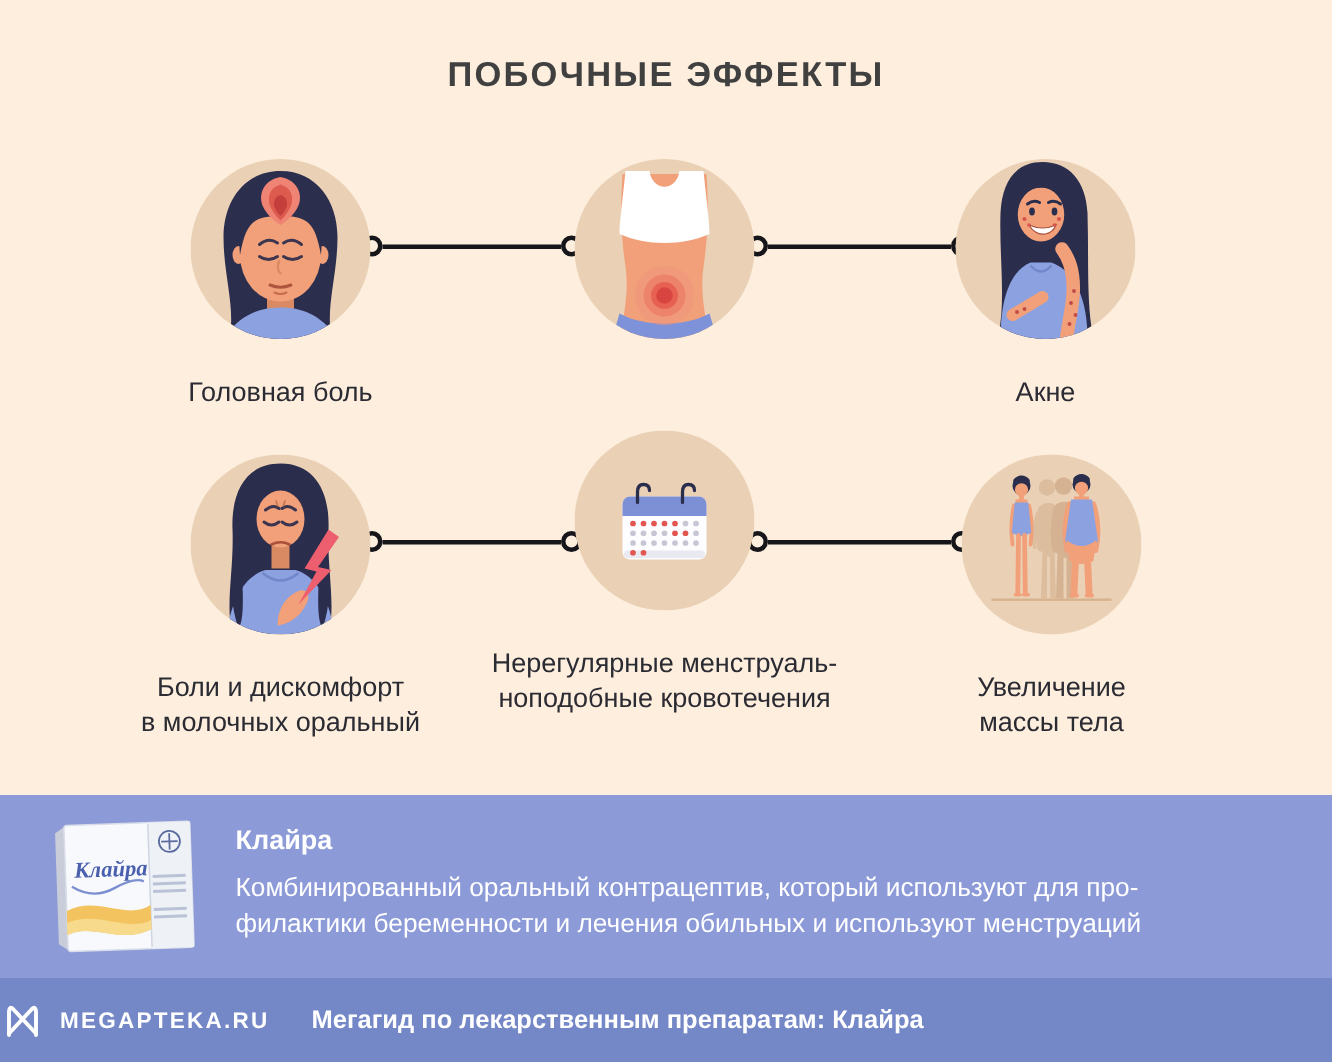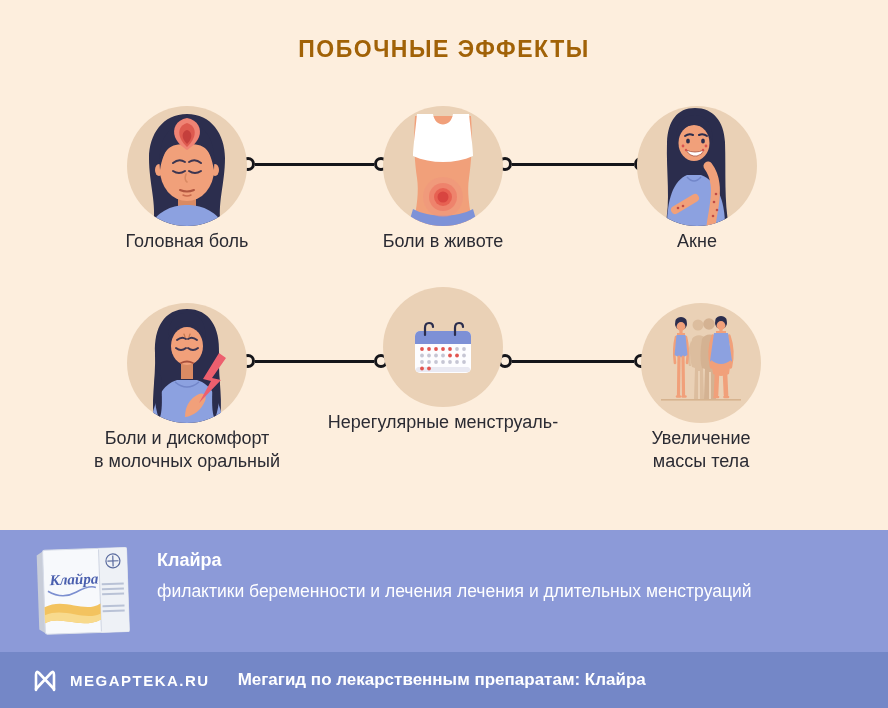--- a/index.html
+++ b/index.html
@@ -1,44 +1,44 @@
 <!DOCTYPE html>
 <html style="--background: #fdeedd; --circle-bg: #ead1b6; --panel-bg: #8c9ad8; --footer-bg: #7487c7; --accent-red: #e2554f; --cloth-blue: #8ca1e0;"><head>
 <meta charset="utf-8">
 <style>
   html,body{margin:0;padding:0;}
   body{width:888px;height:708px;overflow:hidden;font-family:"Liberation Sans",sans-serif;}
   .canvas{position:relative;width:888px;height:708px;background:var(--background,#fdeedd);}
 
   .title{position:absolute;left:0;top:36px;width:888px;text-align:center;
-    font-size:23px;font-weight:800;letter-spacing:1.5px;color:#a16207;}
+    font-size:23px;font-weight:800;letter-spacing:1.5px;color:#404040;}
 
   .effect{position:absolute;width:280px;margin:0;}
   .circle{width:120px;height:120px;margin:0 auto;border-radius:50%;}
   .circle svg{display:block;width:120px;height:120px;}
-  .caption{margin-top:4px;text-align:center;font-size:18px;line-height:23px;
+  .caption{margin-top:24px;text-align:center;font-size:18px;line-height:23px;
     font-weight:500;color:#2b2b33;}
   .caption span{display:block;}
 
   .connector{position:absolute;display:flex;align-items:center;height:14px;}
   .ring{width:8px;height:8px;border:3px solid #15151a;border-radius:50%;
     background:var(--background,#fdeedd);flex:none;}
   .line{flex:1;height:3px;background:#15151a;}
 
   .panel{position:absolute;left:0;top:530px;width:888px;height:122px;
     background:var(--panel-bg,#8c9ad8);}
   .product-box{position:absolute;left:28px;top:14px;width:110px;height:96px;}
   .product-text{position:absolute;left:157px;top:20px;color:#fff;}
   .product-name{font-size:18px;font-weight:700;margin:0 0 9px 0;}
   .product-desc{font-size:17.5px;line-height:23.5px;font-weight:500;}
   .product-desc span{display:block;}
 
   .footer{position:absolute;left:0;top:652px;width:888px;height:56px;
     background:var(--footer-bg,#7487c7);display:flex;align-items:center;
-    padding-left:30px;box-sizing:border-box;color:#fff;}
+    box-sizing:border-box;color:#fff;}
   .brand{margin-left:10px;font-size:15px;font-weight:800;letter-spacing:1.5px;}
   .tagline{margin-left:28px;font-size:17px;font-weight:700;}
 </style>
 </head>
 <body>
 
 <div class="canvas">
 
   <div class="title">ПОБОЧНЫЕ ЭФФЕКТЫ</div>
 
@@ -113,24 +113,20 @@
           <path d="M30 120 C34 100 36 86 34 72 C32 58 30 38 32 10 L88 10 C90 38 88 58 86 72 C84 86 86 100 90 120 Z" fill="#f1a07a"></path>
           <path d="M34 8 L50 8 C52 22 68 22 70 8 L86 8 C88 28 90 42 90 50 C72 58 48 58 30 50 C30 42 32 28 34 8 Z" fill="#ffffff"></path>
           <path d="M30 103 C46 112 74 112 90 103 L95 120 L25 120 Z" fill="#7d92d8"></path>
           <circle cx="60" cy="91" r="20" fill="#f0907d" opacity="0.4"></circle>
           <circle cx="60" cy="91" r="14" fill="#ec7462" opacity="0.6"></circle>
           <circle cx="60" cy="91" r="9" fill="#e55c4e" opacity="0.85"></circle>
           <circle cx="60" cy="91" r="5.5" fill="#d84540"></circle>
         </g>
       </svg>
     </div>
-    <figcaption class="caption">
-      <span>Боли в животе</span>
-      <span></span>
-    </figcaption>
   </figure>
 
   <figure class="effect" style="left:557px;top:106px">
     <div class="circle">
       <svg viewBox="0 0 120 120">
         <defs>
             <clipPath id="cp3">
               <circle cx="60" cy="60" r="60"></circle>
             </clipPath>
           </defs>
@@ -234,20 +230,21 @@
             <circle cx="67" cy="75" r="1.9" fill="#c6c6d4"></circle>
             <circle cx="74" cy="75" r="1.9" fill="#c6c6d4"></circle>
             <circle cx="81" cy="75" r="1.9" fill="#c6c6d4"></circle>
           <circle cx="39" cy="81.5" r="1.9" fill="#e25550"></circle>
             <circle cx="46" cy="81.5" r="1.9" fill="#e25550"></circle>
         </g>
       </svg>
     </div>
     <figcaption class="caption">
       <span>Нерегулярные менструаль-</span>
+      <span>ноподобные кровотечения</span>
     </figcaption>
   </figure>
 
   <figure class="effect" style="left:561px;top:303px">
     <div class="circle">
       <svg viewBox="0 0 120 120">
         <circle cx="60" cy="60" r="60" fill="#ead1b6"></circle>
         <rect x="20" y="96" width="80" height="1.6" fill="#d6b38f"></rect>
         <g fill="#dcbd9e">
           <circle cx="57" cy="22" r="5.5"></circle>
@@ -315,21 +312,22 @@
           <rect x="74" y="45" width="22" height="2" fill="#b9c2d6"></rect>
           <rect x="74" y="50" width="22" height="2" fill="#b9c2d6"></rect>
           <rect x="74" y="62" width="22" height="2" fill="#b9c2d6"></rect>
           <rect x="74" y="67" width="22" height="2" fill="#b9c2d6"></rect>
         </g>
       </svg>
     </div>
     <div class="product-text">
       <p class="product-name">Клайра</p>
       <div class="product-desc">
-        <span>филактики беременности и лечения лечения и длительных менструаций</span>
+        <span>Комбинированный оральный контрацептив, который используют для про-</span>
+        <span>филактики беременности и лечения обильных и используют менструаций</span>
       </div>
     </div>
   </section>
 
   <footer class="footer">
     <svg width="30" height="30" viewBox="0 0 30 30">
       <g stroke="#ffffff" stroke-width="2.6" fill="none" stroke-linecap="round" stroke-linejoin="round">
         <path d="M6 25 V10 Q6 5 9 8 L24 24"></path>
         <path d="M24 25 V10 Q24 5 21 8 L6 24"></path>
       </g>

